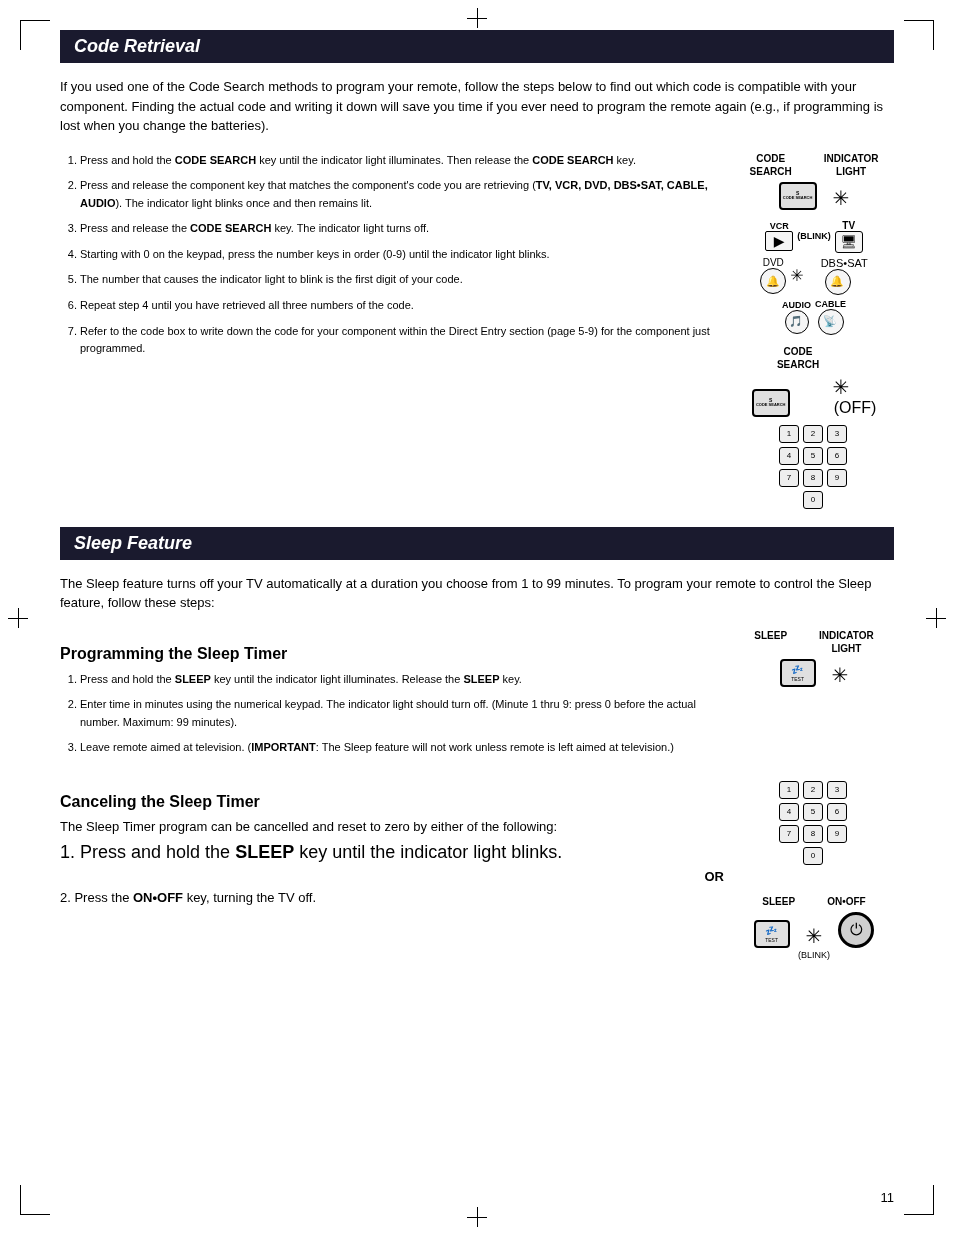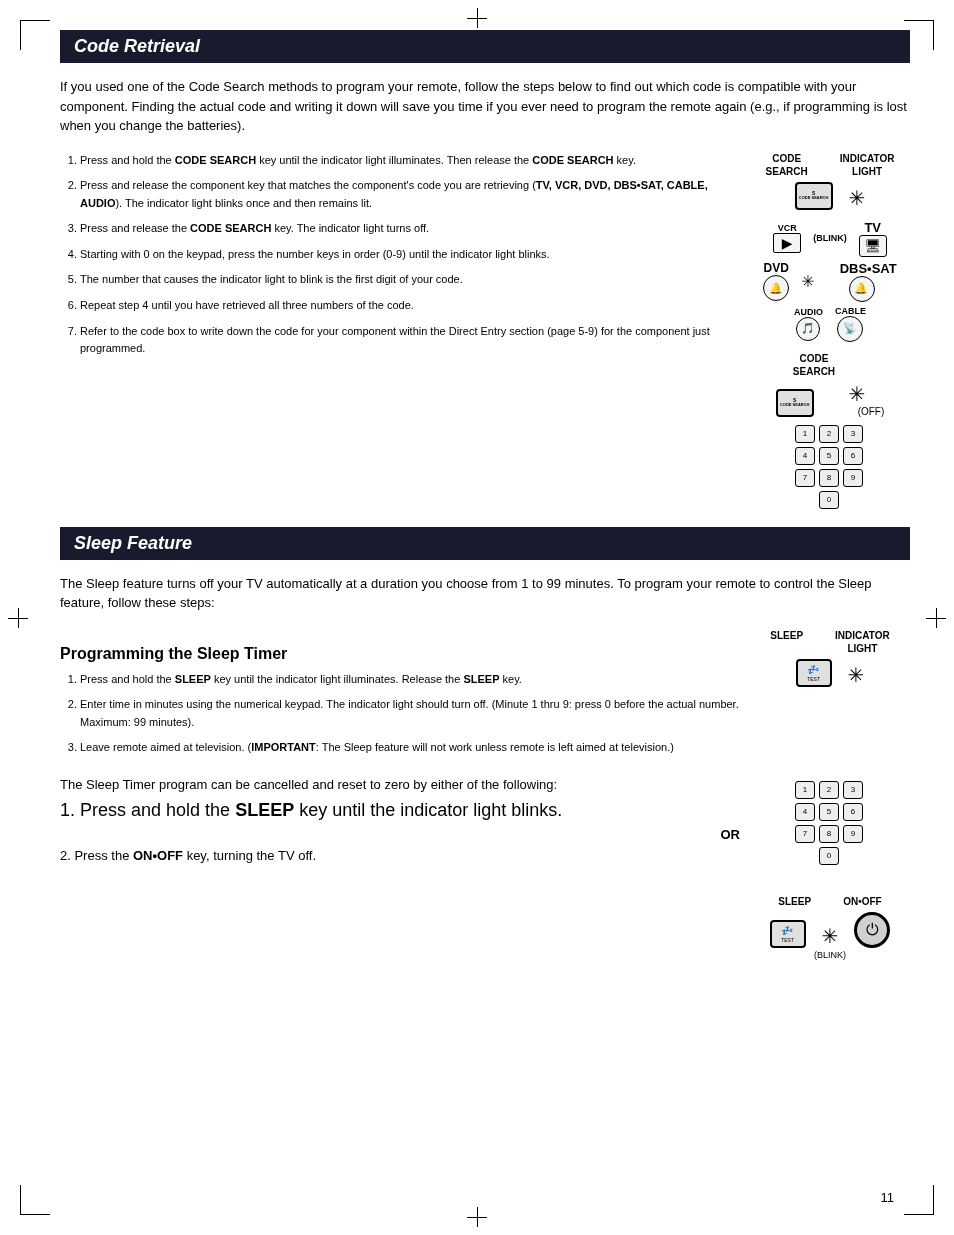--- a/index.html
+++ b/index.html
@@ -9,21 +9,21 @@
       font-size: 13px;
       color: #000;
       width: 954px;
       min-height: 1235px;
       position: relative;
     }
 
     .page {
       width: 954px;
       min-height: 1235px;
-      padding: 30px 44px 30px 60px;
+      padding: 30px 60px 30px 60px;
       position: relative;
     }
 
     
     .corner-mark {
       position: absolute;
       width: 30px;
       height: 30px;
     }
     .corner-mark.tl { top: 20px; left: 20px; border-top: 1px solid #000; border-left: 1px solid #000; }
@@ -213,21 +213,21 @@
       border-radius: 3px;
       display: flex;
       align-items: center;
       justify-content: center;
       font-size: 8px;
       background: #eee;
     }
 
     .comp-pair {
       display: flex;
-      gap: 12px;
+      gap: 4px;
       align-items: center;
       justify-content: center;
     }
 
     .comp-item {
       display: flex;
       flex-direction: column;
       align-items: center;
       font-size: 9px;
     }
@@ -360,21 +360,21 @@
     }
 
     .page-number {
       position: absolute;
       bottom: 30px;
       right: 60px;
       font-size: 13px;
     }
 
     .off-label {
-      font-size: 10px;
+      font-size: 16px;
       text-align: center;
       margin-left: 28px;
     }
 
     .dvd-sunburst {
       font-size: 16px;
     }
   </style>
 </head>
 <body>
@@ -428,33 +428,33 @@
 
         <div style="display:flex; flex-direction:column; gap:4px; align-items:center; margin-top:4px;">
 
           <div class="comp-pair">
             <div class="comp-item">
               <span style="font-size:9px;font-weight:bold;">VCR</span>
               <div class="comp-icon-vcr">▶</div>
             </div>
             <div style="font-size:9px;font-weight:bold;">(BLINK)</div>
             <div class="comp-item">
-              <span style="font-size:13px;font-weight:bold;">TV</span>
+              <span style="font-size:10px;font-weight:bold;">TV</span>
               <div class="comp-icon-tv">🖥</div>
             </div>
           </div>
 
           <div class="comp-pair">
             <div class="comp-item">
-              <span style="font-size:12px;font-weight:bold;">DVD</span>
+              <span style="font-size:10px;font-weight:normal;">DVD</span>
               <div class="comp-icon-dvd">🔔</div>
             </div>
             <div class="dvd-sunburst">✳</div>
             <div class="comp-item">
-              <span style="font-size:13px;font-weight:bold;margin-left:13px;">DBS•SAT</span>
+              <span style="font-size:11px;font-weight:normal;margin-left:13px;">DBS•SAT</span>
               <div class="comp-icon-dbs">🔔</div>
             </div>
           </div>
 
           <div class="comp-pair">
             <div class="comp-item">
               <span style="font-size:9px;font-weight:bold;">AUDIO</span>
               <div class="comp-icon-audio">🎵</div>
             </div>
             <div class="comp-item">
@@ -528,20 +528,21 @@
             </div>
             <div class="indicator-icon">✳</div>
           </div>
         </div>
       </div>
     </div>
 
     <div style="margin-top:12px;">
       <div class="content-row">
         <div class="left-col">
+          <div class="subsection-header">Canceling the Sleep Timer</div>
           <p style="margin-bottom:8px; font-size:13px;">The Sleep Timer program can be cancelled and reset to zero by either of the following:</p>
           <p style="font-size:18px; margin-bottom:6px;">1. Press and hold the <strong>SLEEP</strong> key until the indicator light blinks.</p>
           <div class="or-text">OR</div>
           <p style="font-size:13px; ">2. Press the <strong>ON•OFF</strong> key, turning the TV off.</p>
         </div>
 
         <div class="right-col">
 
           <div class="num-grid" style="margin-bottom:8px;">
             <div class="num-btn">1</div>

